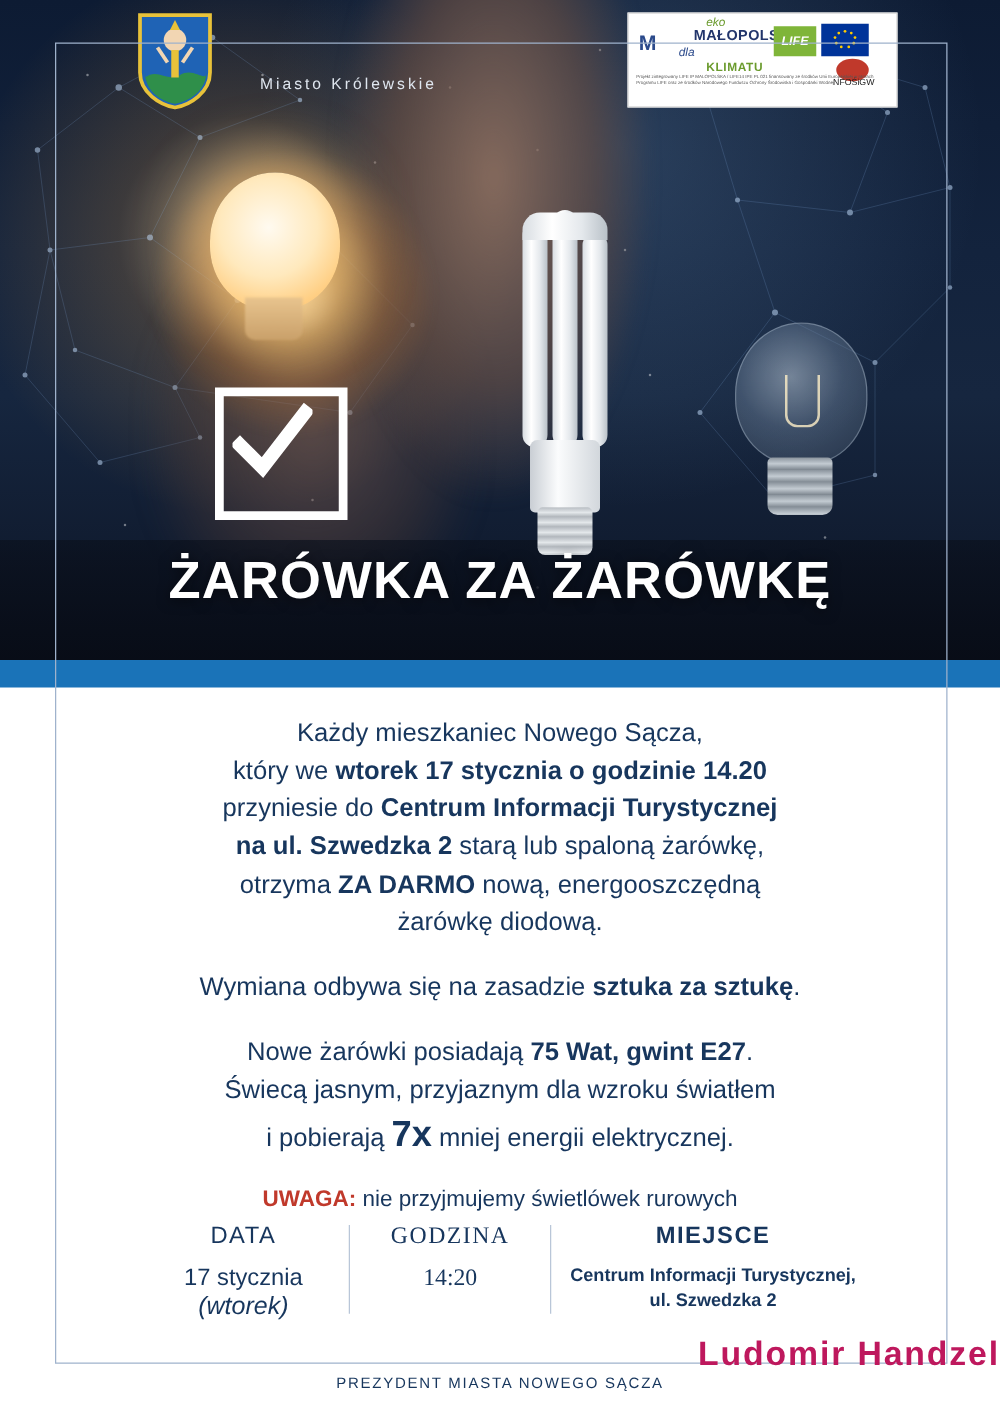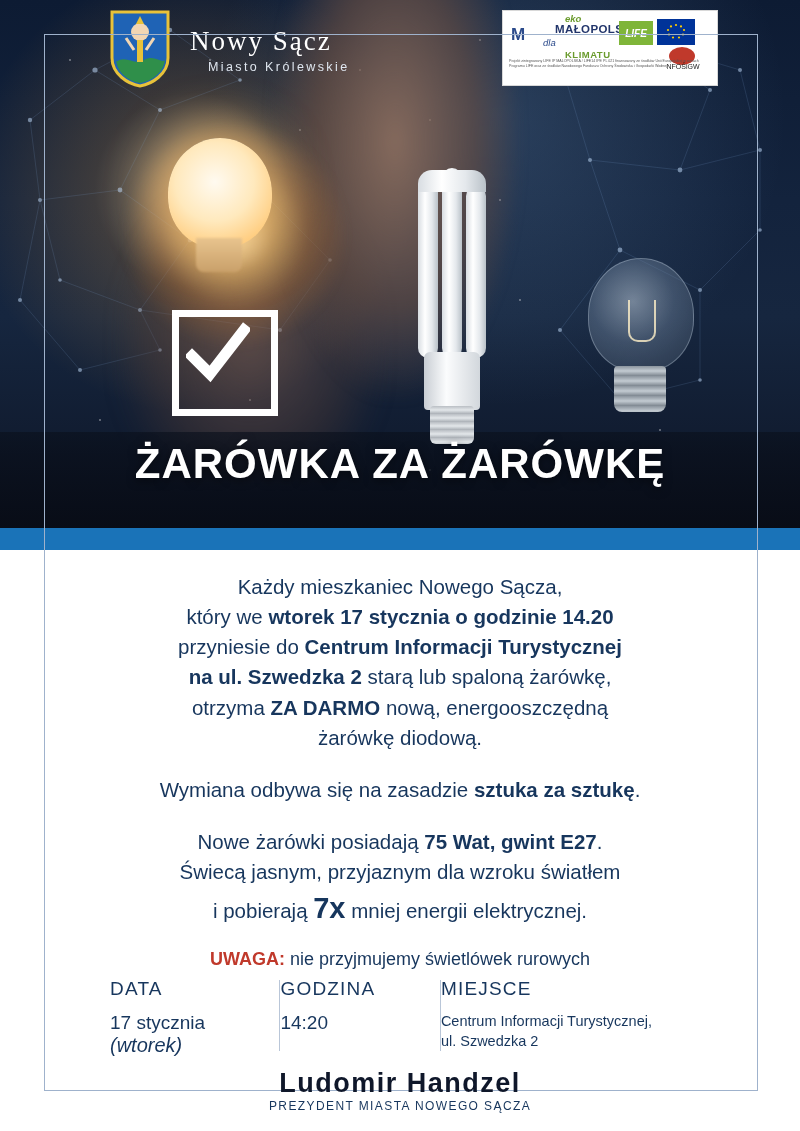--- a/index.html
+++ b/index.html
@@ -167,21 +167,21 @@
   .malo-mark {
     position: absolute; left: 8px; top: 14px;
     font-size: 17px; color: #2b4a8b; font-weight: bold;
   }
   .malo-txt {
     position: absolute; left: 26px; top: 12px;
     font-size: 11.5px; color: #22356b; font-weight: bold; letter-spacing: .4px; margin-left: 26px;
   }
   .malo-eko {
     position: absolute; left: 62px; top: 2px;
-    font-size: 9.5px; color: #6b9b2e; font-style: italic; font-weight: bold;
+    font-size: 9.5px; color: #6b9b2e; font-style: italic; font-weight: normal;
   }
   .malo-dla {
     position: absolute; left: 40px; top: 26px;
     font-size: 9.5px; color: #2b4a8b; font-style: italic;
   }
   .malo-klim {
     position: absolute; left: 62px; top: 38px;
     font-size: 9.5px; color: #6b9b2e; font-weight: bold; letter-spacing: .5px;
   }
   .life-badge {
@@ -263,45 +263,45 @@
   .uwaga .w { color: #c0392b; font-weight: bold; }
 
   
   .details {
     position: absolute;
     left: 110px; top: 978px;
     width: 590px;
     display: flex;
     color: #17365d;
   }
-  .det-col { text-align: left; }
+  .det-col { text-align: center; }
   .det-col.data { width: 170px; }
-  .det-col.godz { width: 160px; }
-  .det-col.miej { width: 260px; }
+  .det-col.godz { width: 160px; font-family: Liberation Serif, serif; }
+  .det-col.miej { width: 260px; font-weight: bold; }
   .det-head {
     font-size: 19px;
     letter-spacing: 1.2px;
     margin-bottom: 12px;
   }
   .det-val { font-size: 19px; }
   .det-val small { display:block; font-size: 20px; font-style: italic; }
   .det-val.addr { font-size: 14.5px; line-height: 1.35; }
   .vline {
     width: 1px;
     background: #b9c6d8;
     margin: 2px 0 6px 0;
   }
 
   
   .sig-name {
     position: absolute;
     left: 0; top: 1068px;
     width: 800px;
-    text-align: center;
-    color: #0f172a;
+    text-align: right;
+    color: #be185d;
     font-size: 27px;
     font-weight: bold;
     letter-spacing: 1.5px;
   }
   .sig-role {
     position: absolute;
     left: 0; top: 1099px;
     width: 800px;
     text-align: center;
     color: #17365d;
@@ -401,21 +401,20 @@
 
     <svg class="crest" viewBox="0 0 60 78">
       <path d="M2 2 H58 V48 C58 64 42 74 30 76 C18 74 2 64 2 48 Z" fill="#1f63b5" stroke="#e8c23a" stroke-width="3"></path>
       <path d="M6 52 C16 44 24 56 34 50 C44 44 52 54 55 50 L55 48 C55 62 42 71 30 73 C18 71 6 62 6 48 Z" fill="#2f8f4a"></path>
       <circle cx="30" cy="22" r="9" fill="#f2d6b3"></circle>
       <rect x="27" y="30" width="6" height="22" fill="#e8c23a"></rect>
       <path d="M30 6 L34 14 H26 Z" fill="#e8c23a"></path>
       <path d="M16 28 L24 40" stroke="#f2d6b3" stroke-width="3"></path>
       <path d="M44 28 L36 40" stroke="#f2d6b3" stroke-width="3"></path>
     </svg>
-    <div class="city-name">Nowy Sącz</div>
     <div class="city-sub">Miasto Królewskie</div>
 
     <div class="eu-box">
       <div class="eu-inner">
         <div class="malo-mark">M</div>
         <div class="malo-txt">MAŁOPOLSKA</div>
         <div class="malo-eko">eko</div>
         <div class="malo-dla">dla</div>
         <div class="malo-klim">KLIMATU</div>
         <div class="life-badge">LIFE</div>

